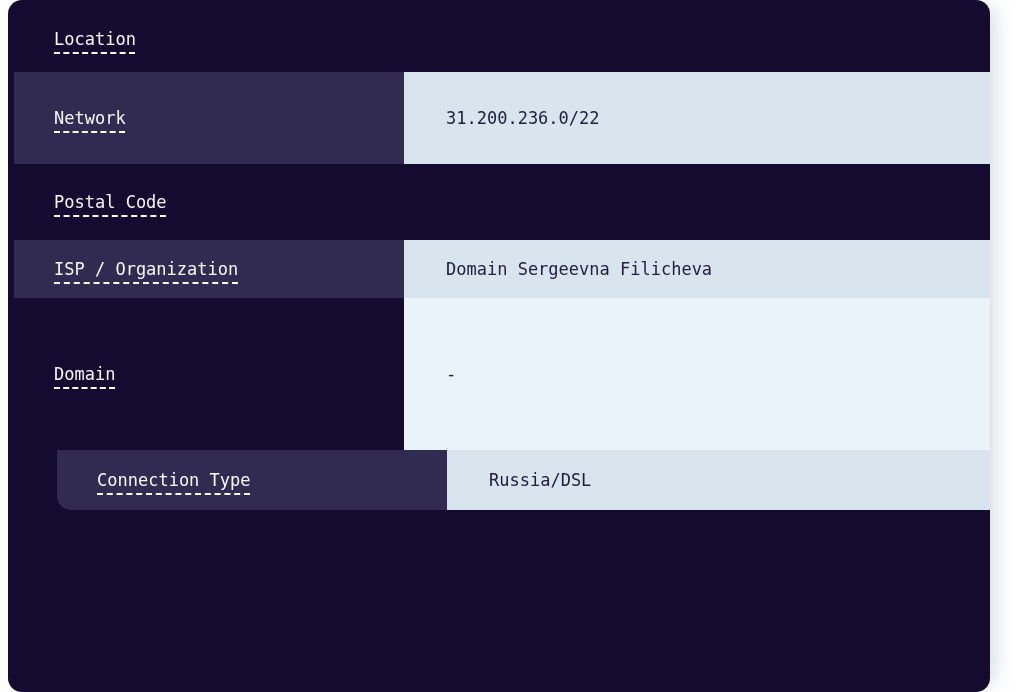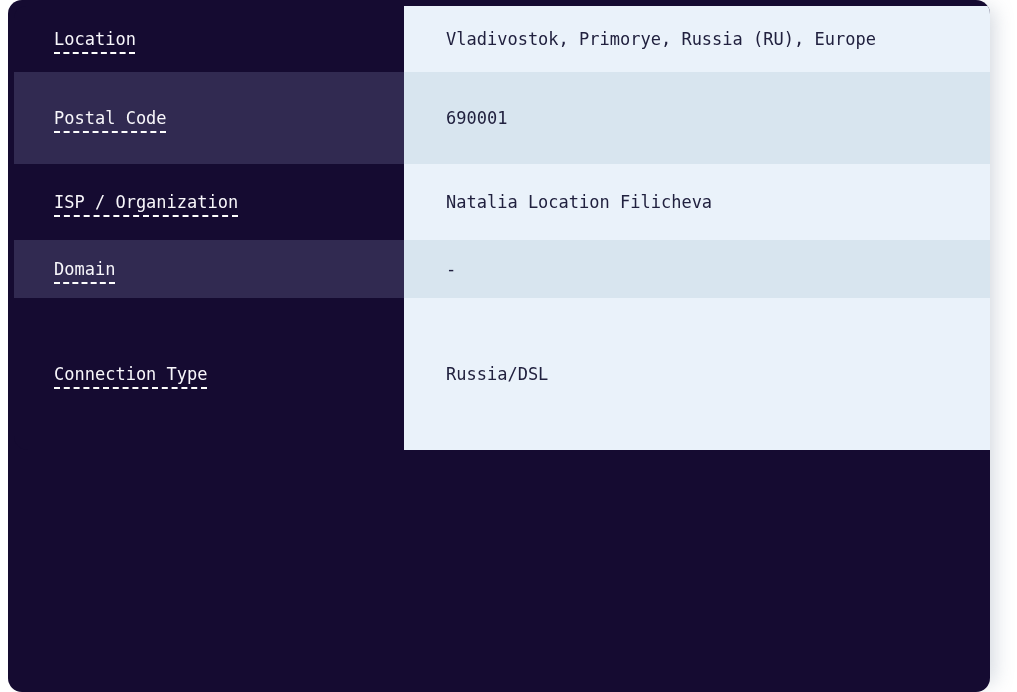--- a/index.html
+++ b/index.html
@@ -70,42 +70,44 @@
 </head>
 <body>
 
 <div class="ip-table">
 
 
   <div class="row">
     <div class="cell th">
       <span class="label u">Location</span>
     </div>
+  </div>
+
+  <div class="row">
+    <div class="cell th">
+      <span class="label u">Network</span>
+    </div>
     <div class="cell td">
-      <span class="value">Vladivostok, Primorye, Russia (RU), Europe</span>
+      <span class="value">31.200.236.0/22</span>
     </div>
   </div>
-
 
   <div class="row">
     <div class="cell th">
       <span class="label u">Postal Code</span>
-    </div>
-    <div class="cell td">
-      <span class="value">690001</span>
     </div>
   </div>
 
 
   <div class="row">
     <div class="cell th">
       <span class="label u">ISP / Organization</span>
     </div>
     <div class="cell td">
-      <span class="value">Natalia Location Filicheva</span>
+      <span class="value">Domain Sergeevna Filicheva</span>
     </div>
   </div>
 
   <div class="row">
     <div class="cell th">
       <span class="label u">Domain</span>
     </div>
     <div class="cell td">
       <span class="value">-</span>
     </div>

